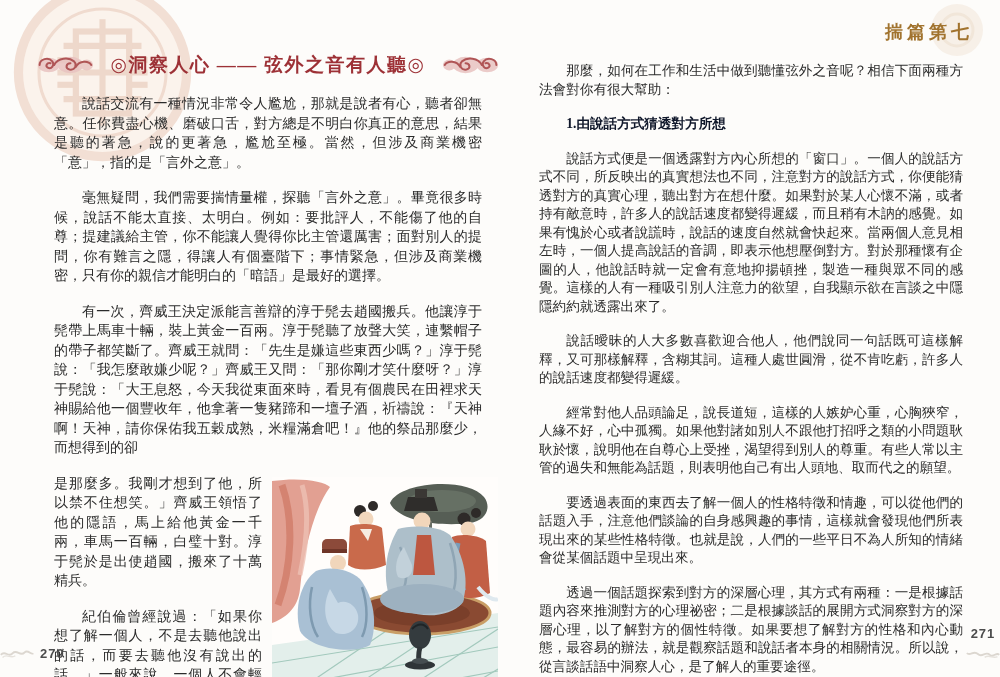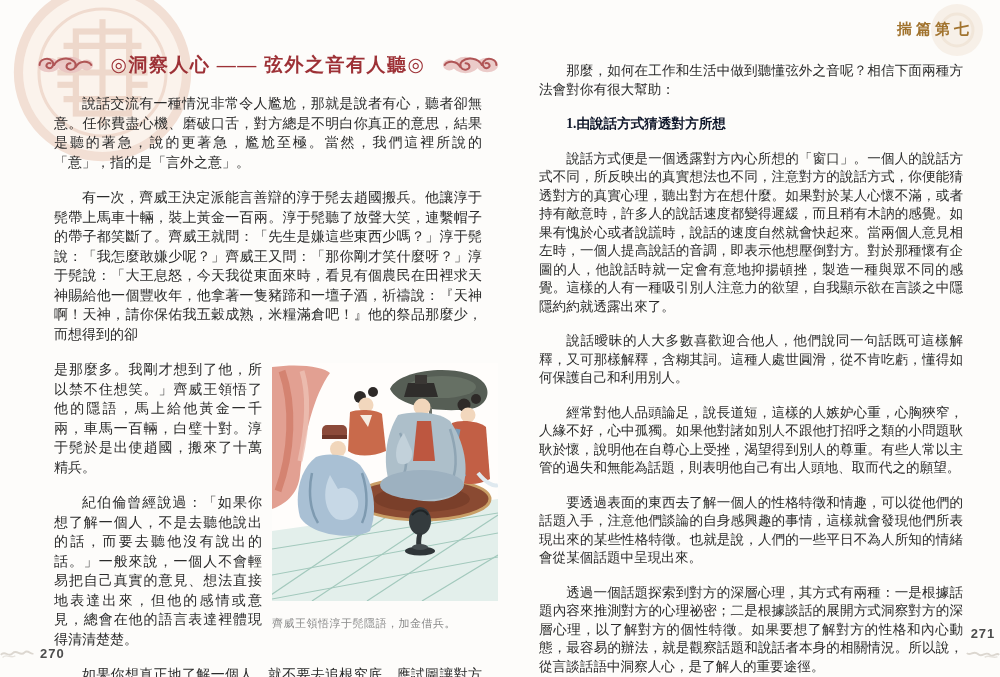--- a/index.html
+++ b/index.html
@@ -37,21 +37,21 @@
   .illu{float:right;width:226px;margin:3px 0 0 10px;padding:0;}
   .illu svg{display:block;}
   .illu figcaption{
     font-size:11px;line-height:15px;color:#8a8a8a;margin-top:15px;
     letter-spacing:.5px;text-indent:0;
   }
 
   
   .rp-header{
     position:absolute;top:20px;right:6px;margin:0;
-    font-size:15px;font-weight:bold;color:#a1732e;letter-spacing:4px;
+    font-size:18px;font-weight:bold;color:#a1732e;letter-spacing:4px;
   }
   .rp-header-mark{position:absolute;top:2px;right:-10px;pointer-events:none;}
 
   
   .footer{position:absolute;bottom:16px;display:flex;align-items:center;gap:6px;}
   .footer-left{left:-38px;}
   .footer-right{right:-21px;flex-direction:column;}
   .pagenum{
     font-family:"Liberation Sans","DejaVu Sans",sans-serif;
     font-size:13px;font-weight:bold;color:#4c4c4c;letter-spacing:1px;
@@ -105,21 +105,22 @@
           <g stroke="#b05556" stroke-width="2.2" fill="none" stroke-linecap="round">
             <path d="M4,12 C4,5 14,3 18,8 C21,12 17,17 13,15 C10,13 12,9 16,10"></path>
             <path d="M20,12 C24,4 36,3 42,8 C46,12 43,18 37,17 C32,16 33,10 38,10"></path>
             <path d="M44,14 C48,7 58,7 61,12"></path>
           </g>
         </g>
       </svg>
     </div>
 
     <div class="body-left">
-      <p>說話交流有一種情況非常令人尷尬，那就是說者有心，聽者卻無意。任你費盡心機、磨破口舌，對方總是不明白你真正的意思，結果是聽的著急，說的更著急，尷尬至極。當然，我們這裡所說的「意」，指的是「言外之意」。</p>
+      <p>說話交流有一種情況非常令人尷尬，那就是說者有心，聽者卻無意。任你費盡心機、磨破口舌，對方總是不明白你真正的意思，結果是聽的著急，說的更著急，尷尬至極。當然，但涉及商業機密「意」，指的是「言外之意」。</p>
+      <p>毫無疑問，我們需要揣情量權，探聽「言外之意」。畢竟很多時候，說話不能太直接、太明白。例如：要批評人，不能傷了他的自尊；提建議給主管，你不能讓人覺得你比主管還厲害；面對別人的提問，你有難言之隱，得讓人有個臺階下；事情緊急，但涉及商業機密，只有你的親信才能明白的「暗語」是最好的選擇。</p>
       <p>有一次，齊威王決定派能言善辯的淳于髡去趙國搬兵。他讓淳于髡帶上馬車十輛，裝上黃金一百兩。淳于髡聽了放聲大笑，連繫帽子的帶子都笑斷了。齊威王就問：「先生是嫌這些東西少嗎？」淳于髡說：「我怎麼敢嫌少呢？」齊威王又問：「那你剛才笑什麼呀？」淳于髡說：「大王息怒，今天我從東面來時，看見有個農民在田裡求天神賜給他一個豐收年，他拿著一隻豬蹄和一壇子酒，祈禱說：『天神啊！天神，請你保佑我五穀成熟，米糧滿倉吧！』他的祭品那麼少，而想得到的卻</p>
 
       <figure class="illu">
         <svg width="226" height="238" viewBox="0 0 226 238" aria-hidden="true">
           <rect width="226" height="238" fill="#fffdfb"></rect>
 
           <path d="M0,168 L226,136 L226,238 L0,238 Z" fill="#e3efeb"></path>
           <g stroke="#9cc5b8" stroke-width="1.2" opacity="0.9">
             <line x1="-10" y1="238" x2="120" y2="150"></line>
             <line x1="40" y1="238" x2="175" y2="148"></line>
@@ -202,21 +203,21 @@
       <circle cx="38" cy="28" r="26" fill="#f7f0e8"></circle>
       <circle cx="38" cy="28" r="16" fill="none" stroke="#f1e6d9" stroke-width="3"></circle>
     </svg>
 
     <h2 class="rp-header">揣篇第七</h2>
 
     <div class="body-right">
       <p>那麼，如何在工作和生活中做到聽懂弦外之音呢？相信下面兩種方法會對你有很大幫助：</p>
       <p class="subhead">1.由說話方式猜透對方所想</p>
       <p>說話方式便是一個透露對方內心所想的「窗口」。一個人的說話方式不同，所反映出的真實想法也不同，注意對方的說話方式，你便能猜透對方的真實心理，聽出對方在想什麼。如果對於某人心懷不滿，或者持有敵意時，許多人的說話速度都變得遲緩，而且稍有木訥的感覺。如果有愧於心或者說謊時，說話的速度自然就會快起來。當兩個人意見相左時，一個人提高說話的音調，即表示他想壓倒對方。對於那種懷有企圖的人，他說話時就一定會有意地抑揚頓挫，製造一種與眾不同的感覺。這樣的人有一種吸引別人注意力的欲望，自我顯示欲在言談之中隱隱約約就透露出來了。</p>
-      <p>說話曖昧的人大多數喜歡迎合他人，他們說同一句話既可這樣解釋，又可那樣解釋，含糊其詞。這種人處世圓滑，從不肯吃虧，懂得如何保護自己和利用別人。</p>
+      <p>說話曖昧的人大多數喜歡迎合他人，他們說同一句話既可這樣解釋，又可那樣解釋，含糊其詞。這種人處世圓滑，從不肯吃虧，許多人的說話速度都變得遲緩。</p>
       <p>經常對他人品頭論足，說長道短，這樣的人嫉妒心重，心胸狹窄，人緣不好，心中孤獨。如果他對諸如別人不跟他打招呼之類的小問題耿耿於懷，說明他在自尊心上受挫，渴望得到別人的尊重。有些人常以主管的過失和無能為話題，則表明他自己有出人頭地、取而代之的願望。</p>
       <p>要透過表面的東西去了解一個人的性格特徵和情趣，可以從他們的話題入手，注意他們談論的自身感興趣的事情，這樣就會發現他們所表現出來的某些性格特徵。也就是說，人們的一些平日不為人所知的情緒會從某個話題中呈現出來。</p>
       <p>透過一個話題探索到對方的深層心理，其方式有兩種：一是根據話題內容來推測對方的心理祕密；二是根據談話的展開方式洞察對方的深層心理，以了解對方的個性特徵。如果要想了解對方的性格和內心動態，最容易的辦法，就是觀察話題和說話者本身的相關情況。所以說，從言談話語中洞察人心，是了解人的重要途徑。</p>
     </div>
 
     <div class="footer footer-right">
       <span class="pagenum">271</span>
       <svg width="34" height="14" viewBox="0 0 40 14" aria-hidden="true">
         <path d="M1,6 C5,10 9,2 14,7 C19,12 23,3 28,8 C32,12 36,4 39,8" stroke="#dcd7d0" stroke-width="2.2" fill="none"></path>
         <path d="M22,11 C27,7 32,13 37,10" stroke="#e6e2dc" stroke-width="1.6" fill="none"></path>

